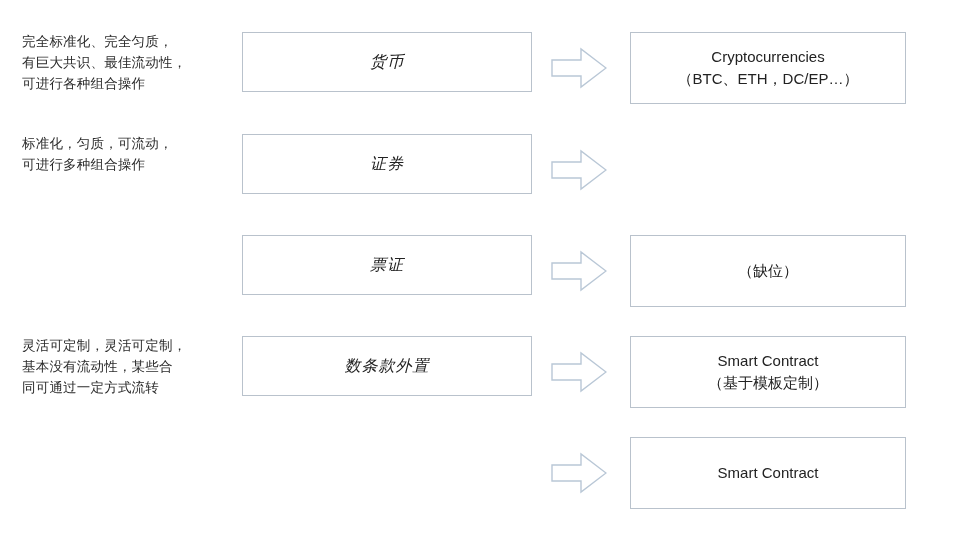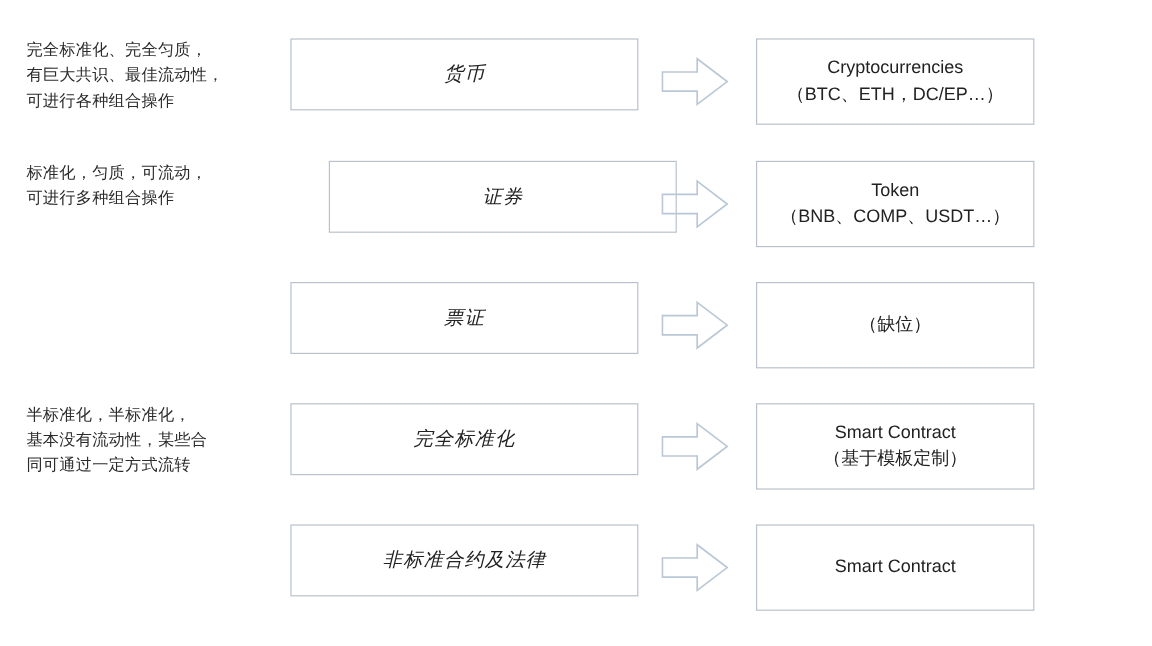--- a/index.html
+++ b/index.html
@@ -59,21 +59,21 @@
   }
   .box-mid .box-label {
     font-size: 16px;
     color: #222222;
     letter-spacing: 1px;
   }
 
   
   .box-right {
     left: 630px;
-    width: 232px;
+    width: 276px;
     height: 72px;
   }
   .box-right .box-label {
     font-size: 15px;
     color: #222222;
     line-height: 1.45;
     white-space: pre-line;
   }
 
   
@@ -108,70 +108,63 @@
     </div>
     <div class="box box-right" style="top:0;">
       <span class="box-label">Cryptocurrencies
 （BTC、ETH，DC/EP…）</span>
     </div>
   </div>
 
   <div class="row" style="top:134px;padding-left:29px;">
     <div class="desc" style="top:0;">标准化，匀质，可流动，
 可进行多种组合操作</div>
-    <div class="box box-mid" style="top:0;margin-left:32px;">
+    <div class="box box-mid" style="top:0;">
       <span class="box-label">证券</span>
     </div>
     <div class="arrow" style="top:15px;">
       <svg viewBox="0 0 56 42" xmlns="http://www.w3.org/2000/svg">
         <polygon points="1,13 30,13 30,2 55,21 30,40 30,29 1,29" fill="none" stroke="#b9c7d6" stroke-width="1.4"></polygon>
       </svg>
-    </div>
-    <div class="box box-right" style="top:0;">
-      <span class="box-label">Token
-（BNB、COMP、USDT…）</span>
     </div>
   </div>
 
   <div class="row" style="top:235px;">
     <div class="box box-mid" style="top:0;">
       <span class="box-label">票证</span>
     </div>
     <div class="arrow" style="top:15px;">
       <svg viewBox="0 0 56 42" xmlns="http://www.w3.org/2000/svg">
         <polygon points="1,13 30,13 30,2 55,21 30,40 30,29 1,29" fill="none" stroke="#b9c7d6" stroke-width="1.4"></polygon>
       </svg>
     </div>
     <div class="box box-right" style="top:0;">
       <span class="box-label">（缺位）</span>
     </div>
   </div>
 
   <div class="row" style="top:336px;">
-    <div class="desc" style="top:0;">半标准化，半标准化，
+    <div class="desc" style="top:0;">灵活可定制，灵活可定制，
 基本没有流动性，某些合
 同可通过一定方式流转</div>
     <div class="box box-mid" style="top:0;">
-      <span class="box-label">完全标准化</span>
+      <span class="box-label">数条款外置</span>
     </div>
     <div class="arrow" style="top:15px;">
       <svg viewBox="0 0 56 42" xmlns="http://www.w3.org/2000/svg">
         <polygon points="1,13 30,13 30,2 55,21 30,40 30,29 1,29" fill="none" stroke="#b9c7d6" stroke-width="1.4"></polygon>
       </svg>
     </div>
     <div class="box box-right" style="top:0;">
       <span class="box-label">Smart Contract
 （基于模板定制）</span>
     </div>
   </div>
 
   <div class="row" style="top:437px;">
-    <div class="box box-mid" style="top:0;">
-      <span class="box-label">非标准合约及法律</span>
-    </div>
     <div class="arrow" style="top:15px;">
       <svg viewBox="0 0 56 42" xmlns="http://www.w3.org/2000/svg">
         <polygon points="1,13 30,13 30,2 55,21 30,40 30,29 1,29" fill="none" stroke="#b9c7d6" stroke-width="1.4"></polygon>
       </svg>
     </div>
     <div class="box box-right" style="top:0;">
       <span class="box-label">Smart Contract</span>
     </div>
   </div>
 

